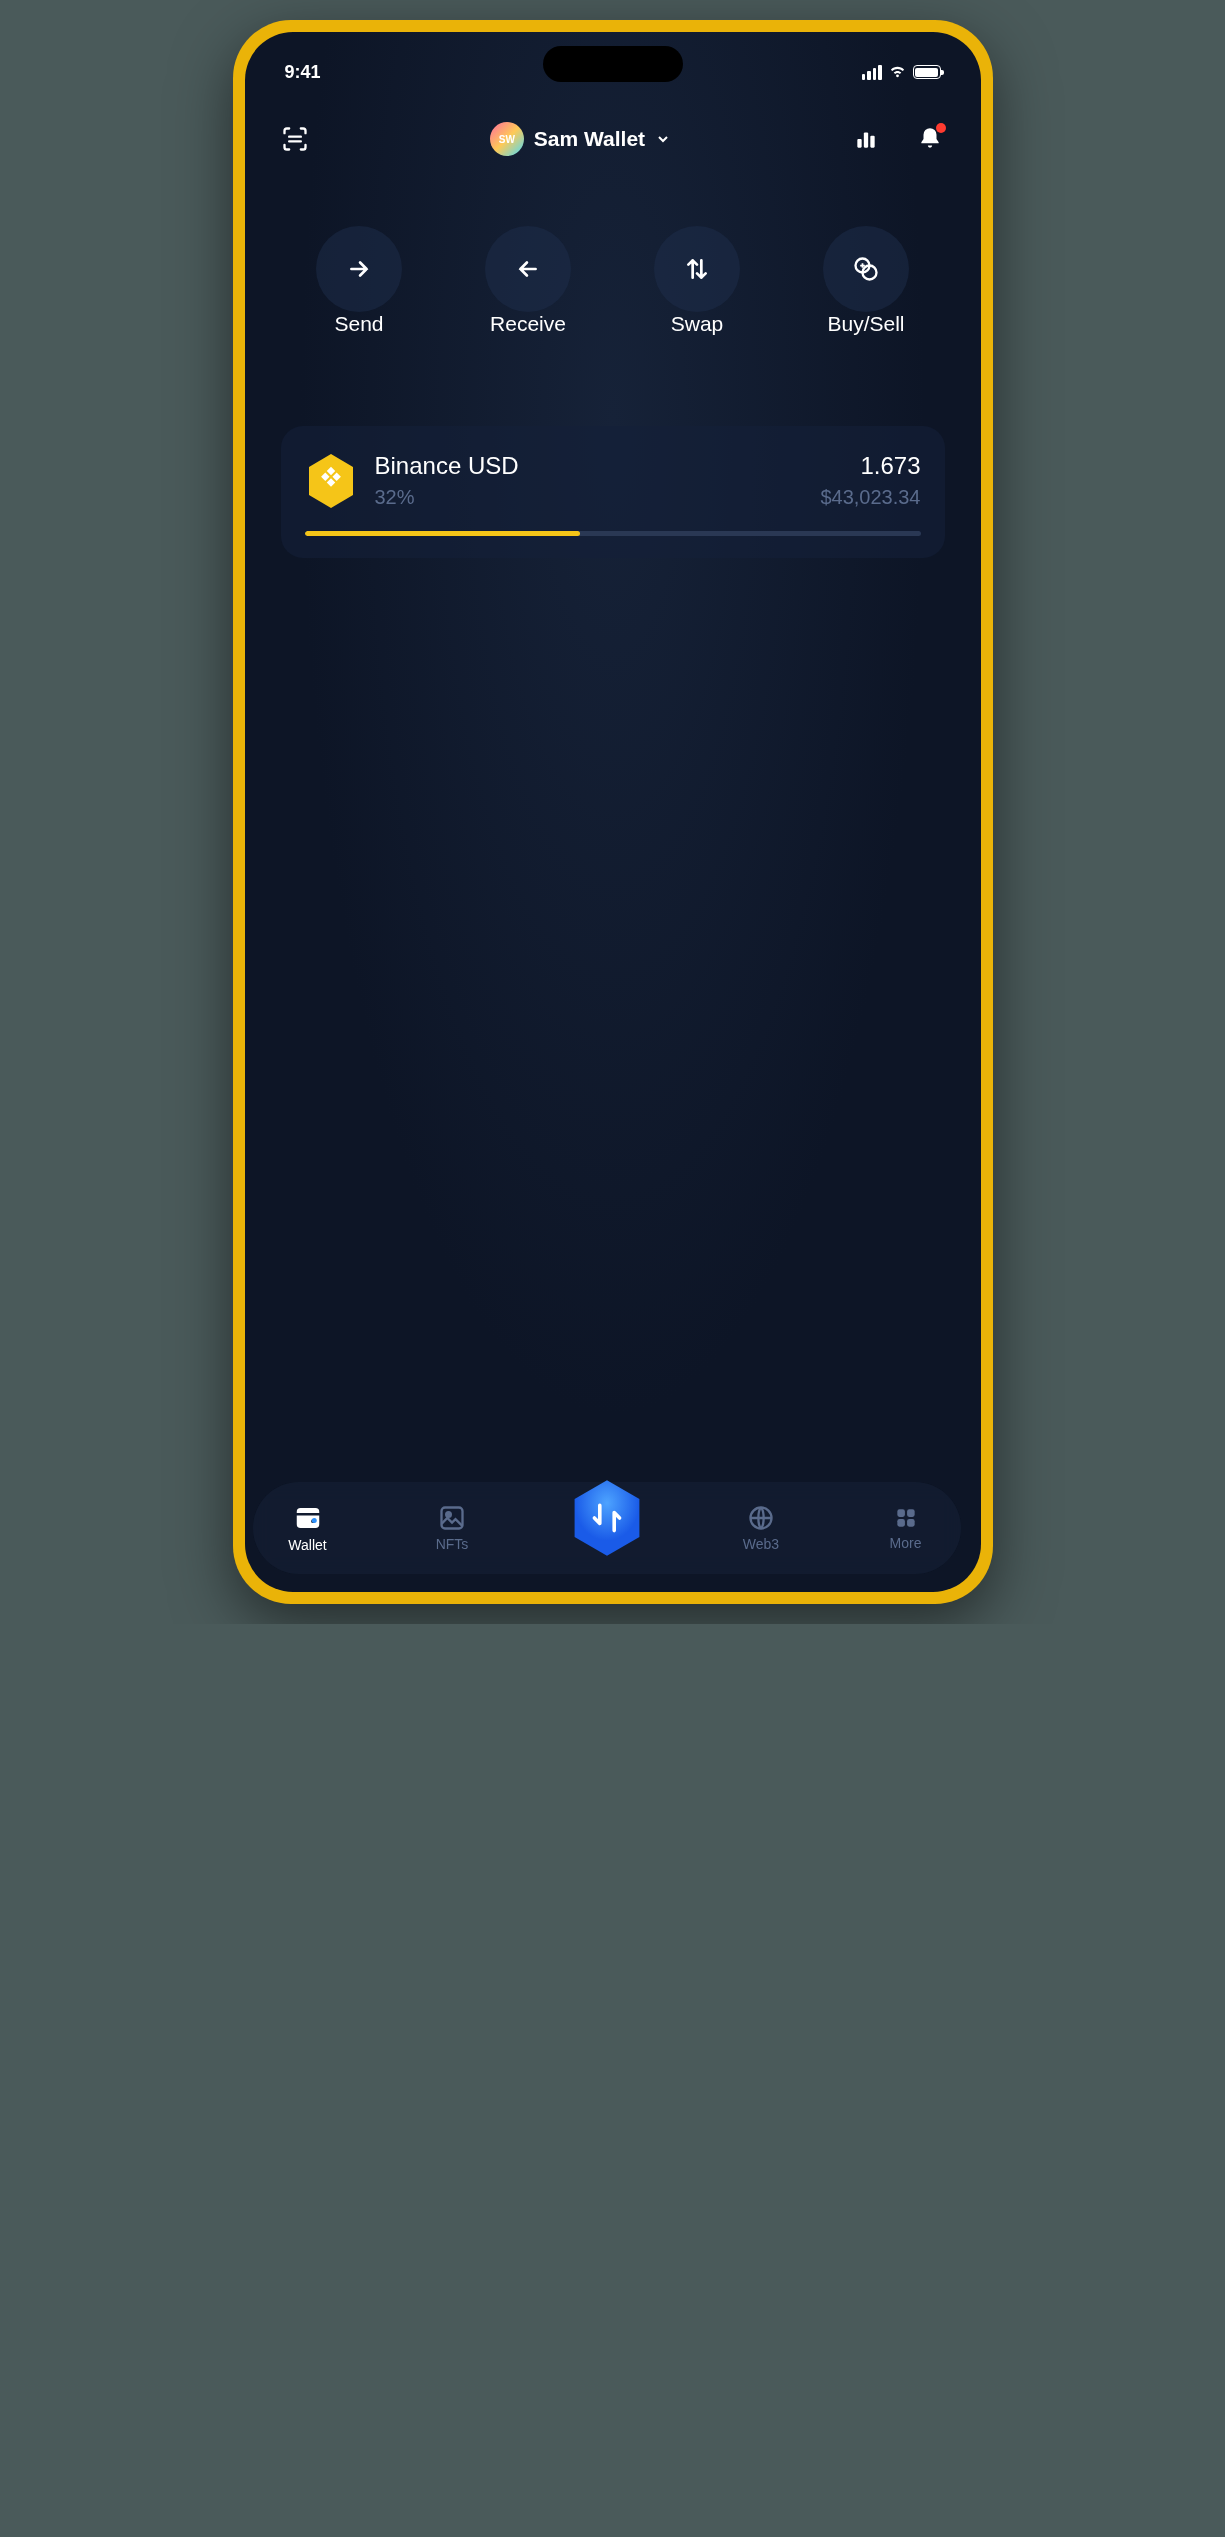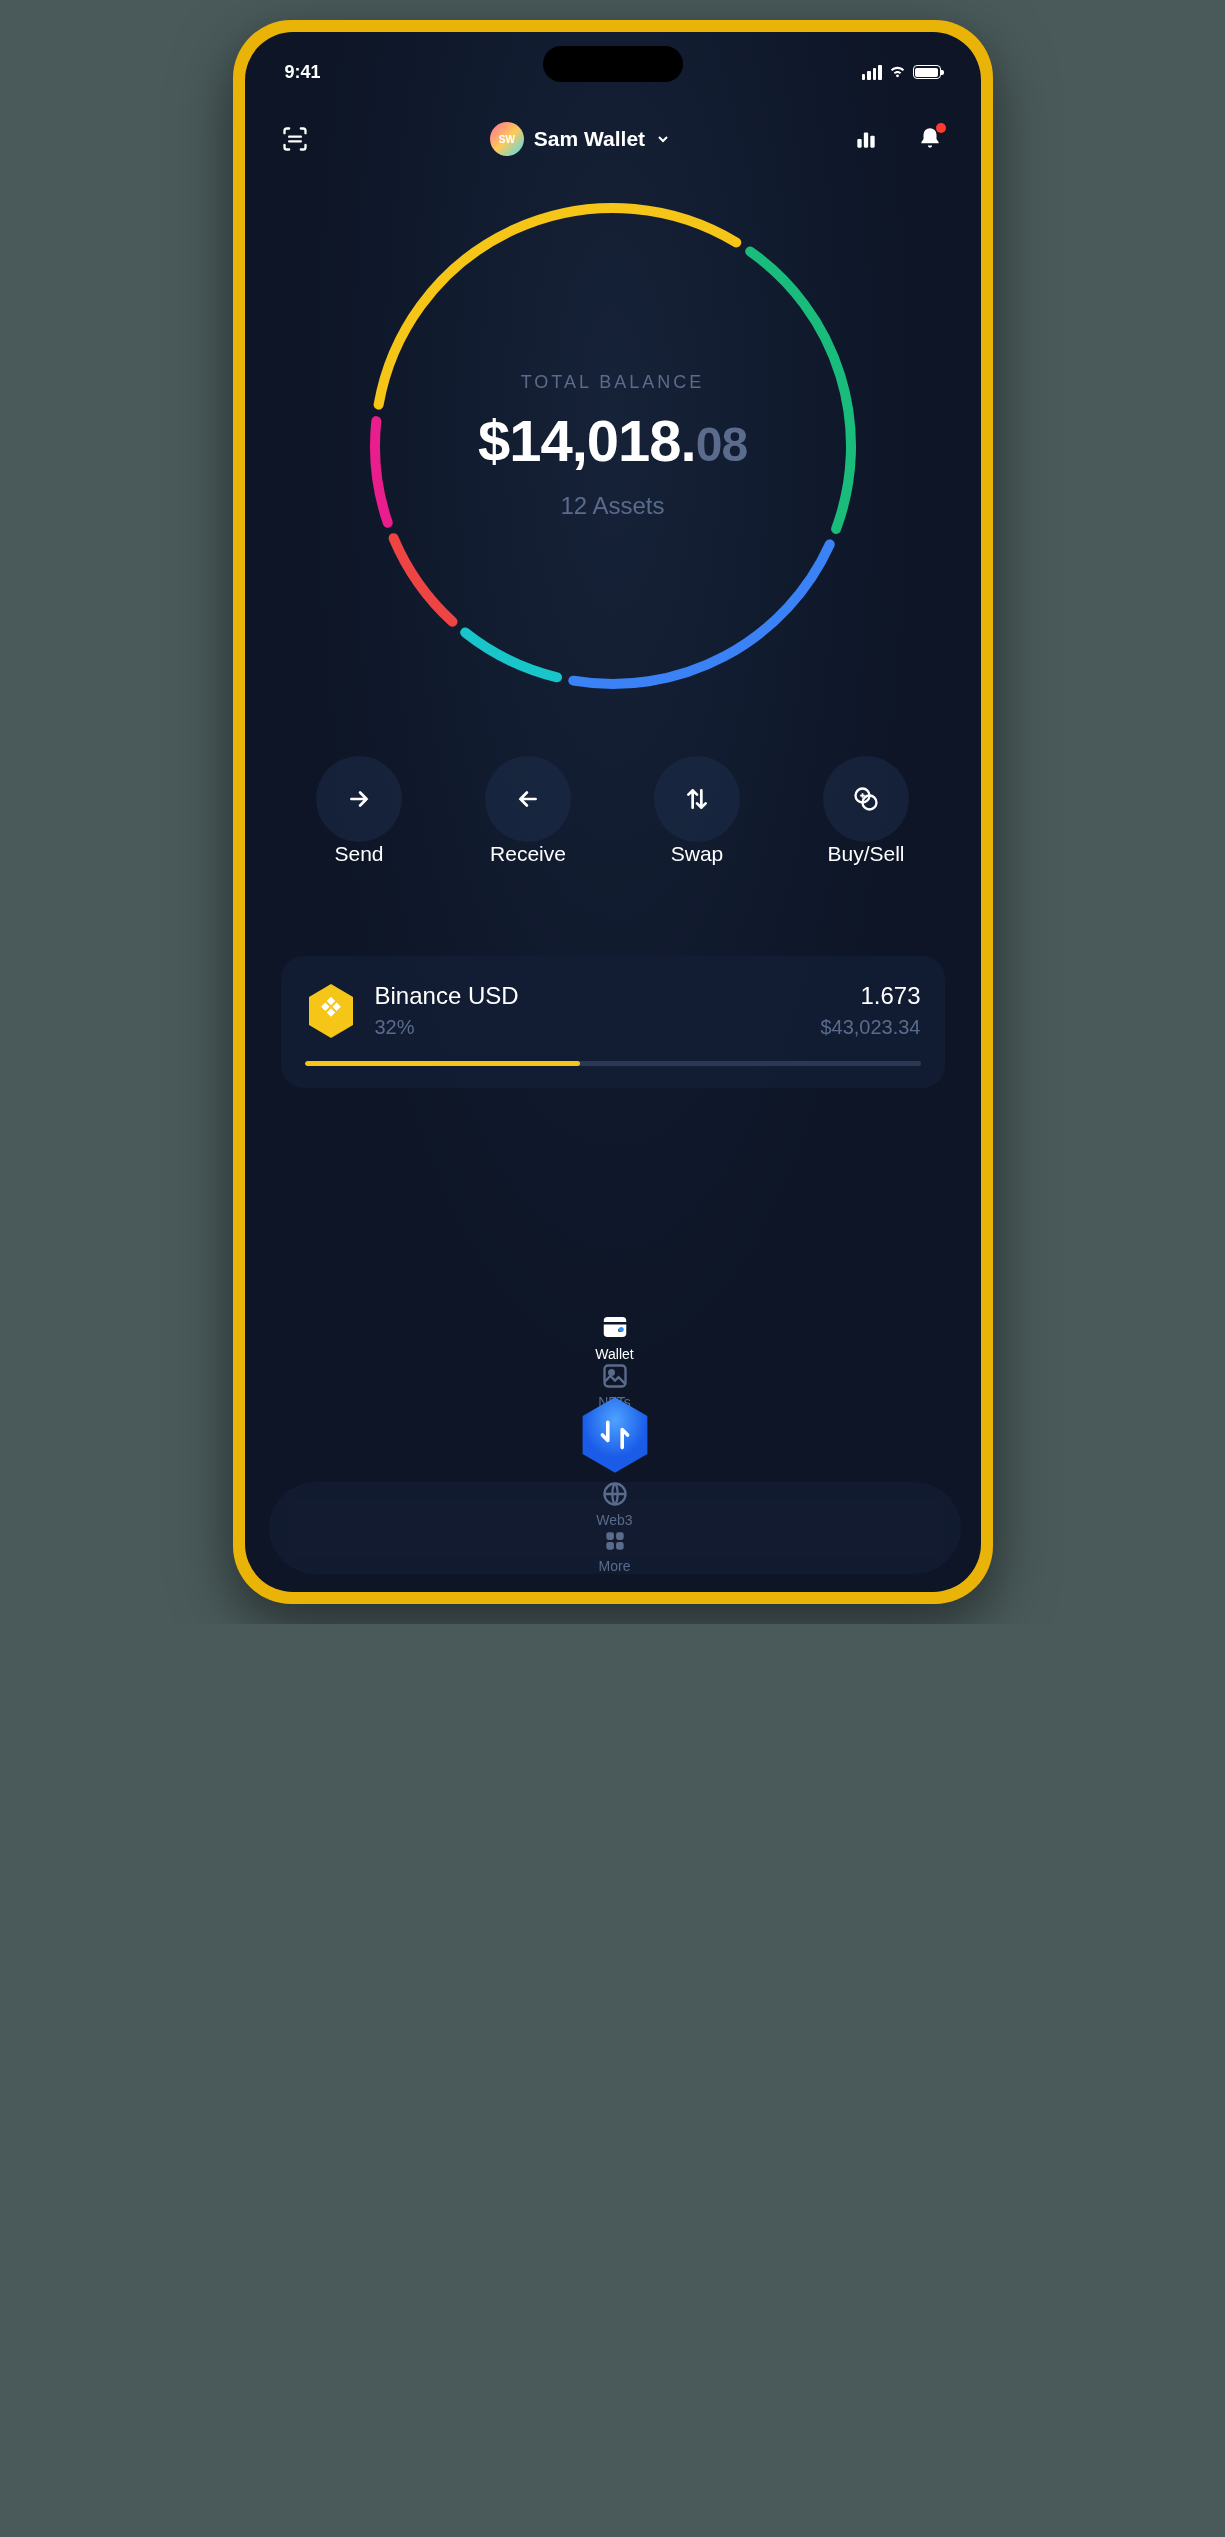--- a/index.html
+++ b/index.html
@@ -154,26 +154,25 @@
 .asset-right { display: flex; flex-direction: column; align-items: flex-end; gap: 6px; }
 .asset-amount { font-size: 24px; font-weight: 500; color: #fff; }
 .asset-value { font-size: 20px; color: #5a6b8c; }
 .asset-bar {
   height: 5px; background: #2a3854; border-radius: 3px;
   margin-top: 22px; overflow: hidden;
 }
 .asset-bar-fill { height: 100%; border-radius: 3px; }
 
 .bottom-nav {
-  position: absolute; bottom: 18px; left: 24px; right: 20px;
+  position: absolute; bottom: 18px; left: 8px; right: 20px;
   height: 92px; background: rgba(18, 28, 48, 0.92);
   border-radius: 46px; display: flex; align-items: center;
-  justify-content: flex-end; padding: 0 20px;
+  justify-content: space-between; padding: 0 20px;
   backdrop-filter: blur(10px);
-  flex-direction: column;
 }
 .nav-item {
   display: flex; flex-direction: column; align-items: center; gap: 4px;
   cursor: pointer; color: #5a6b8c; min-width: 70px;
 }
 .nav-item.active { color: #fff; }
 .nav-label { font-size: 14px; }
 .nav-center {
   width: 90px; height: 90px; cursor: pointer; position: relative;
   margin-top: -20px;
@@ -229,37 +228,20 @@
         </div>
         <div class="icon-btn notif-wrap">
           <svg width="26" height="26" viewBox="0 0 24 24" fill="#fff">
             <path d="M12 2a6 6 0 00-6 6v4l-2 3v1h16v-1l-2-3V8a6 6 0 00-6-6zM10 18a2 2 0 004 0h-4z"></path>
           </svg>
           <div class="notif-dot"></div>
         </div>
       </div>
     </div>
 
-    <div class="ring-wrap">
-      <svg id="ring-svg" width="520" height="520" viewBox="0 0 520 520">
-          <path d="M 25.615754783094502 218.6717337152706 A 238 238 0 0 1 383.290428230805 56.42330608179944" stroke="#f5c518" stroke-width="10" fill="none" stroke-linecap="round"></path>
-          <path d="M 397.1908912484108 65.51951419623941 A 238 238 0 0 1 483.07311349907013 342.96014726259205" stroke="#1abc7b" stroke-width="10" fill="none" stroke-linecap="round"></path>
-          <path d="M 476.7427112718701 358.3188542982409 A 238 238 0 0 1 220.30903828156758 494.6670568227802" stroke="#3b82f6" stroke-width="10" fill="none" stroke-linecap="round"></path>
-          <path d="M 204.0361770815835 491.326718137694 A 238 238 0 0 1 112.16682829376208 446.5190428435498" stroke="#18c5c9" stroke-width="10" fill="none" stroke-linecap="round"></path>
-          <path d="M 99.51603175507375 435.75237106896026 A 238 238 0 0 1 40.59656992193683 352.22870957560036" stroke="#ef4444" stroke-width="10" fill="none" stroke-linecap="round"></path>
-          <path d="M 34.6974760924642 336.69923546486143 A 238 238 0 0 1 23.30378890235096 235.12222574229827" stroke="#e91e8c" stroke-width="10" fill="none" stroke-linecap="round"></path>
-        </svg>
-      <div class="ring-center">
-        <div class="balance-label">TOTAL BALANCE</div>
-        <div class="balance-amount">
-          <span>$14,018.</span><span class="balance-cents">08</span>
-        </div>
-        <div class="asset-count">12 Assets</div>
-      </div>
-    </div>
 
     <div class="actions">
       <div class="action">
         <div class="action-circle">
           <svg width="26" height="26" viewBox="0 0 24 24" fill="none" stroke="#fff" stroke-width="2.5" stroke-linecap="round">
               <path d="M5 12h14M13 6l6 6-6 6"></path>
             </svg>
         </div>
         <span class="action-label">Send</span>
       </div>

